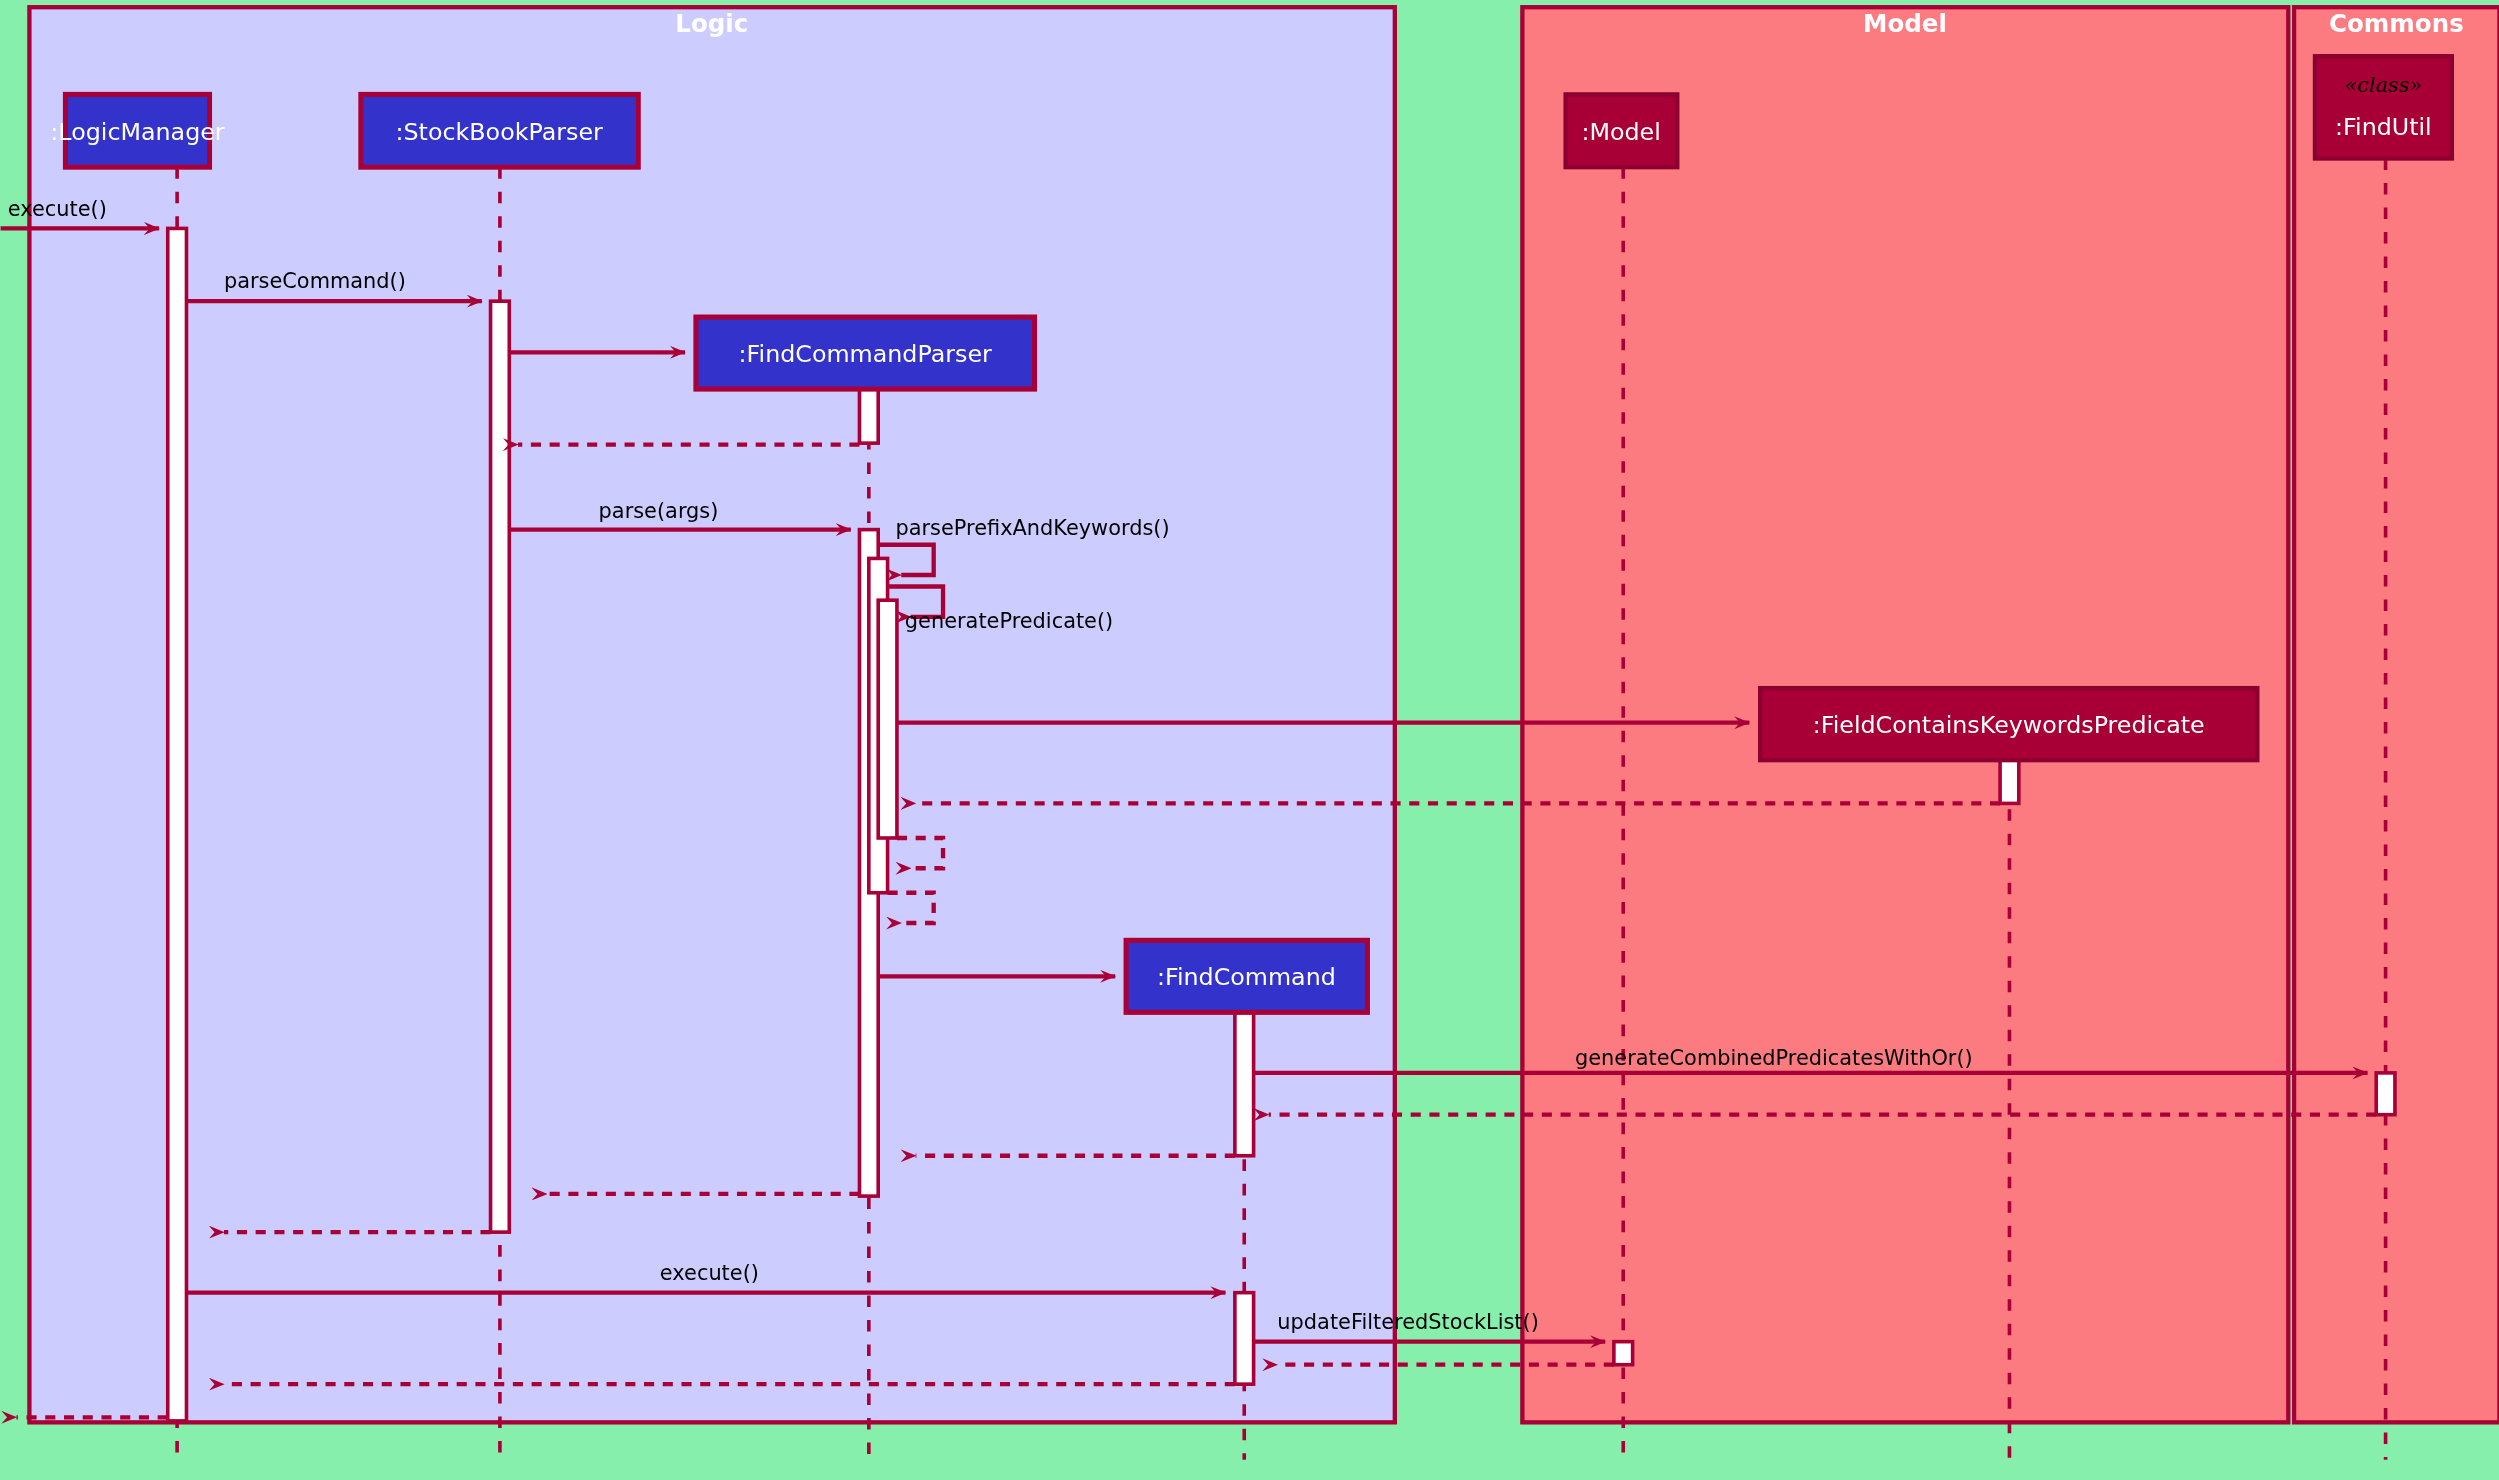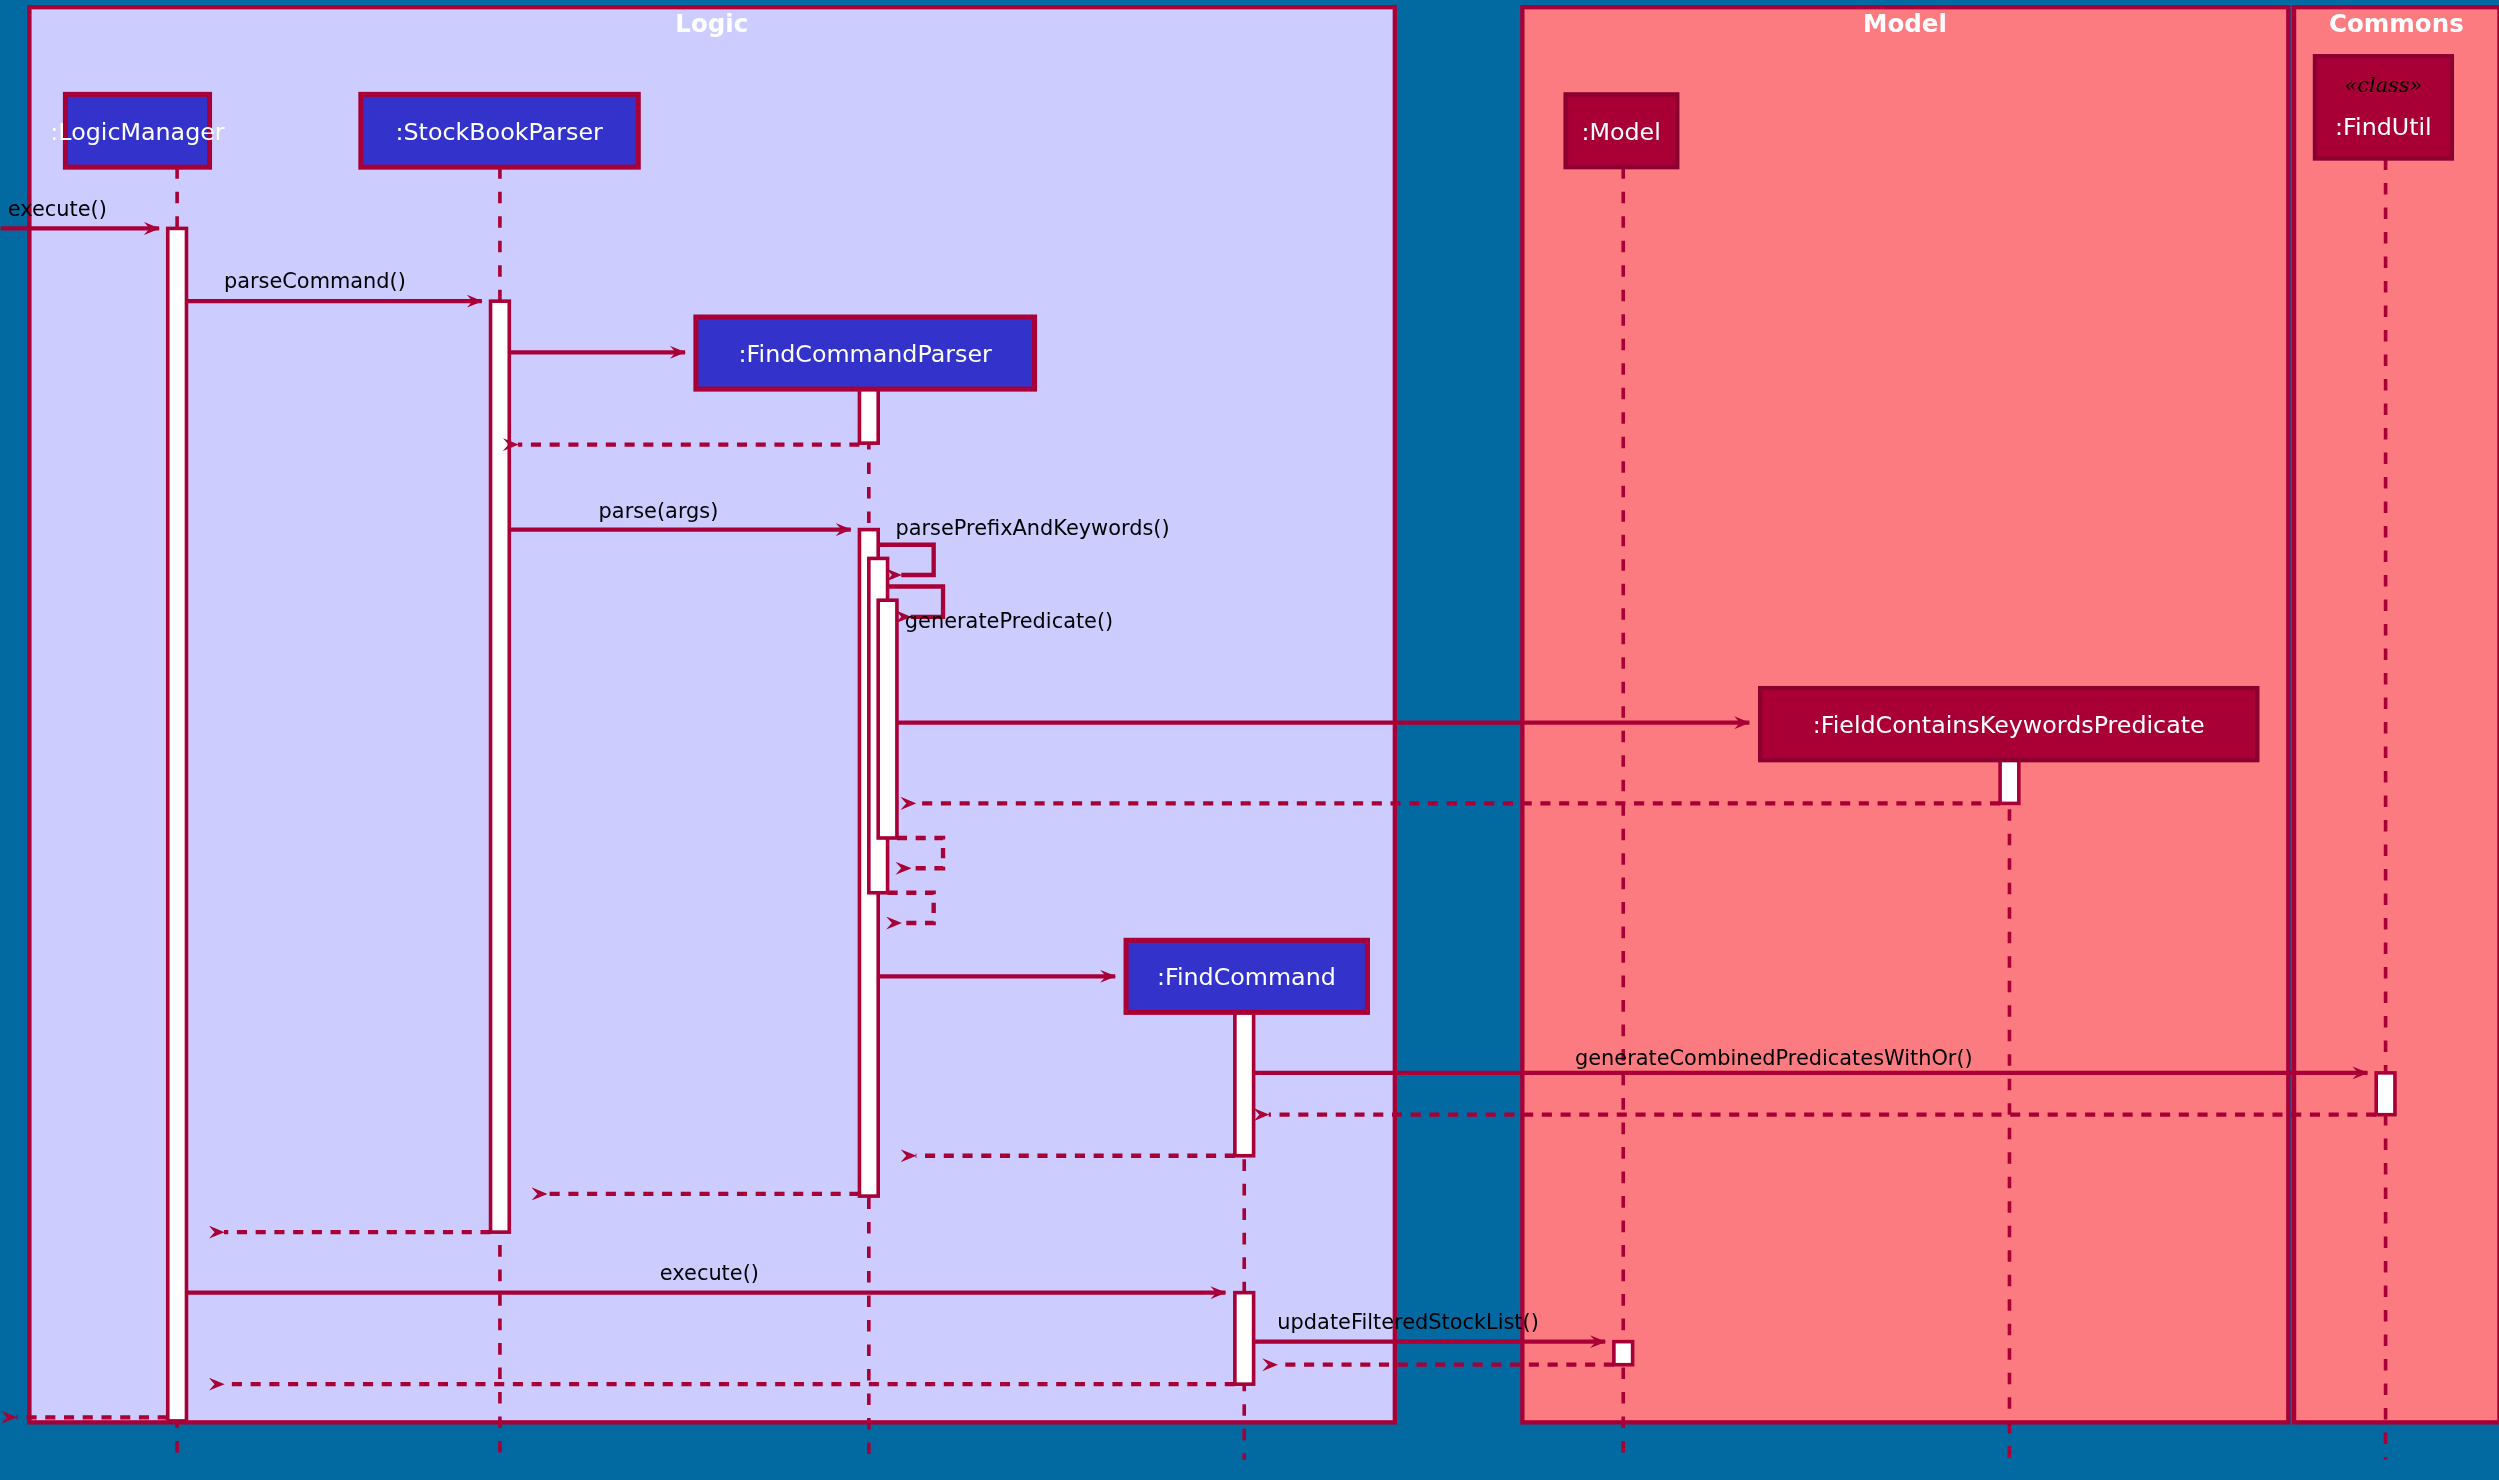--- a/index.html
+++ b/index.html
@@ -8,21 +8,21 @@
     padding: 0;
     background: #ffffff;
   }
   body {
     font-family: "DejaVu Sans", sans-serif;
   }
   #canvas {
     position: relative;
     width: 2500px;
     height: 1480px;
-    background: #0369a1;
+    background: #86efac;
     overflow: hidden;
   }
   svg.diagram {
     position: absolute;
     left: 0; top: 0;
     width: 2500px;
     height: 1480px;
   }
   .pkg-title {
     font-family: "DejaVu Sans", sans-serif;

